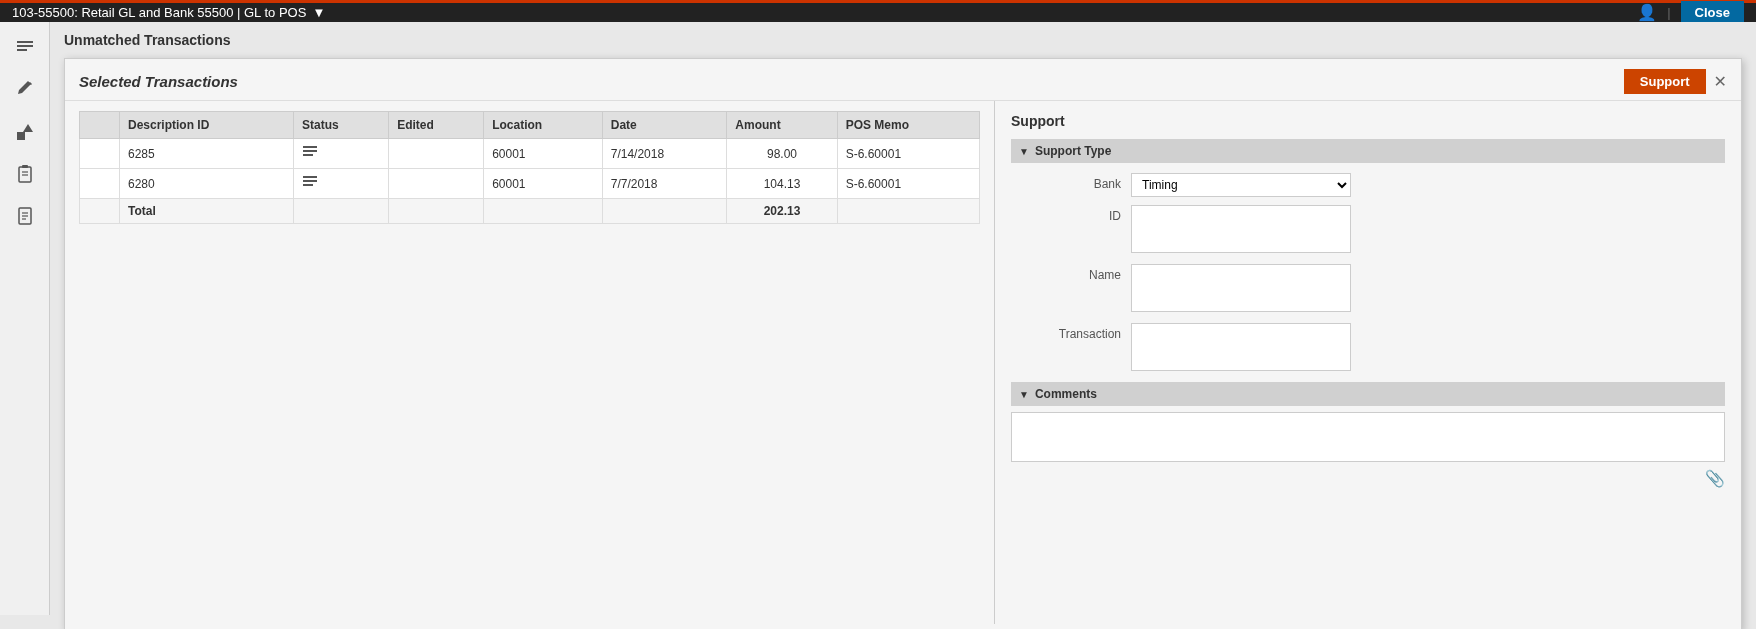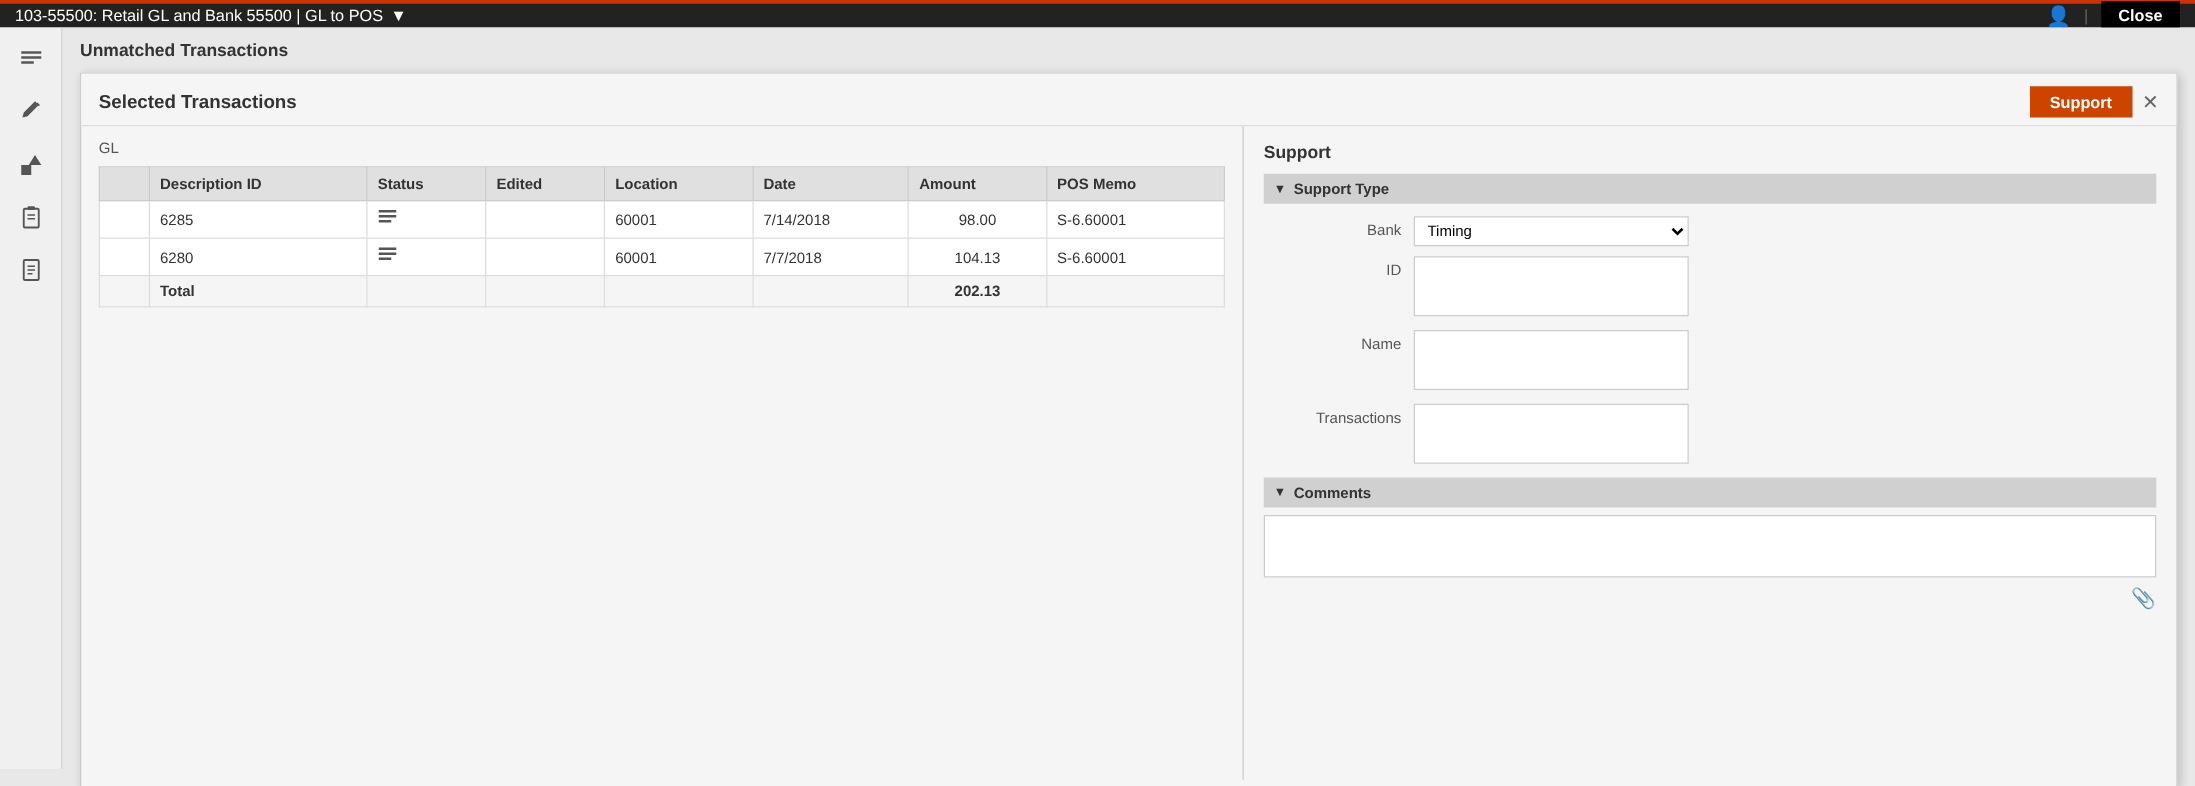--- a/index.html
+++ b/index.html
@@ -12,21 +12,21 @@
       height: 22px;
       display: flex;
       align-items: center;
       justify-content: space-between;
       padding: 0 12px;
       border-top: 3px solid #cc3300;
     }
     .top-bar-title { font-size: 13px; display: flex; align-items: center; gap: 6px; }
     .top-bar-right { display: flex; align-items: center; gap: 10px; }
     .close-btn {
-      background: #000000;
+      background: #0369a1;
       color: #fff;
       border: none;
       padding: 4px 14px;
       font-size: 13px;
       cursor: pointer;
       font-weight: bold;
     }
     .top-bar-icon { color: #aaa; font-size: 16px; }
     .separator { color: #666; }
 
@@ -81,21 +81,21 @@
       height: 100%;
     }
     .dialog-header {
       background: #f5f5f5;
       padding: 10px 14px 6px 14px;
       display: flex;
       align-items: center;
       justify-content: space-between;
       border-bottom: 1px solid #ddd;
     }
-    .dialog-title { font-size: 15px; font-weight: bold; color: #333; }
+    .dialog-title { font-size: 15px; font-weight: bold; color: #333; font-style: italic; }
     .dialog-close {
       background: none;
       border: none;
       font-size: 16px;
       cursor: pointer;
       color: #666;
     }
     .support-btn {
       background: #cc4400;
       color: #fff;
@@ -317,21 +317,20 @@
         <span class="dialog-title">Selected Transactions</span>
         <div style="display:flex;gap:8px;align-items:center;">
           <button class="support-btn">Support</button>
           <button class="dialog-close">✕</button>
         </div>
       </div>
 
       <div class="dialog-body">
 
         <div class="gl-panel">
-          <div class="gl-label">GL</div>
           <table>
             <thead>
               <tr>
                 <th style="width:40px;"></th>
                 <th>Description ID</th>
                 <th>Status</th>
                 <th>Edited</th>
                 <th>Location</th>
                 <th>Date</th>
                 <th>Amount</th>
@@ -416,21 +415,21 @@
             </div>
 
             <div class="form-row">
               <div class="form-label">Name</div>
               <div class="form-control">
                 <textarea class="form-textarea" style=""></textarea>
               </div>
             </div>
 
             <div class="form-row">
-              <div class="form-label">Transactions</div>
+              <div class="form-label">Transaction</div>
               <div class="form-control">
                 <textarea class="form-textarea" style=""></textarea>
               </div>
             </div>
 
           </div>
 
           <div class="comments-header">
             <span class="collapsible-arrow">▼</span>
             <span>Comments</span>

